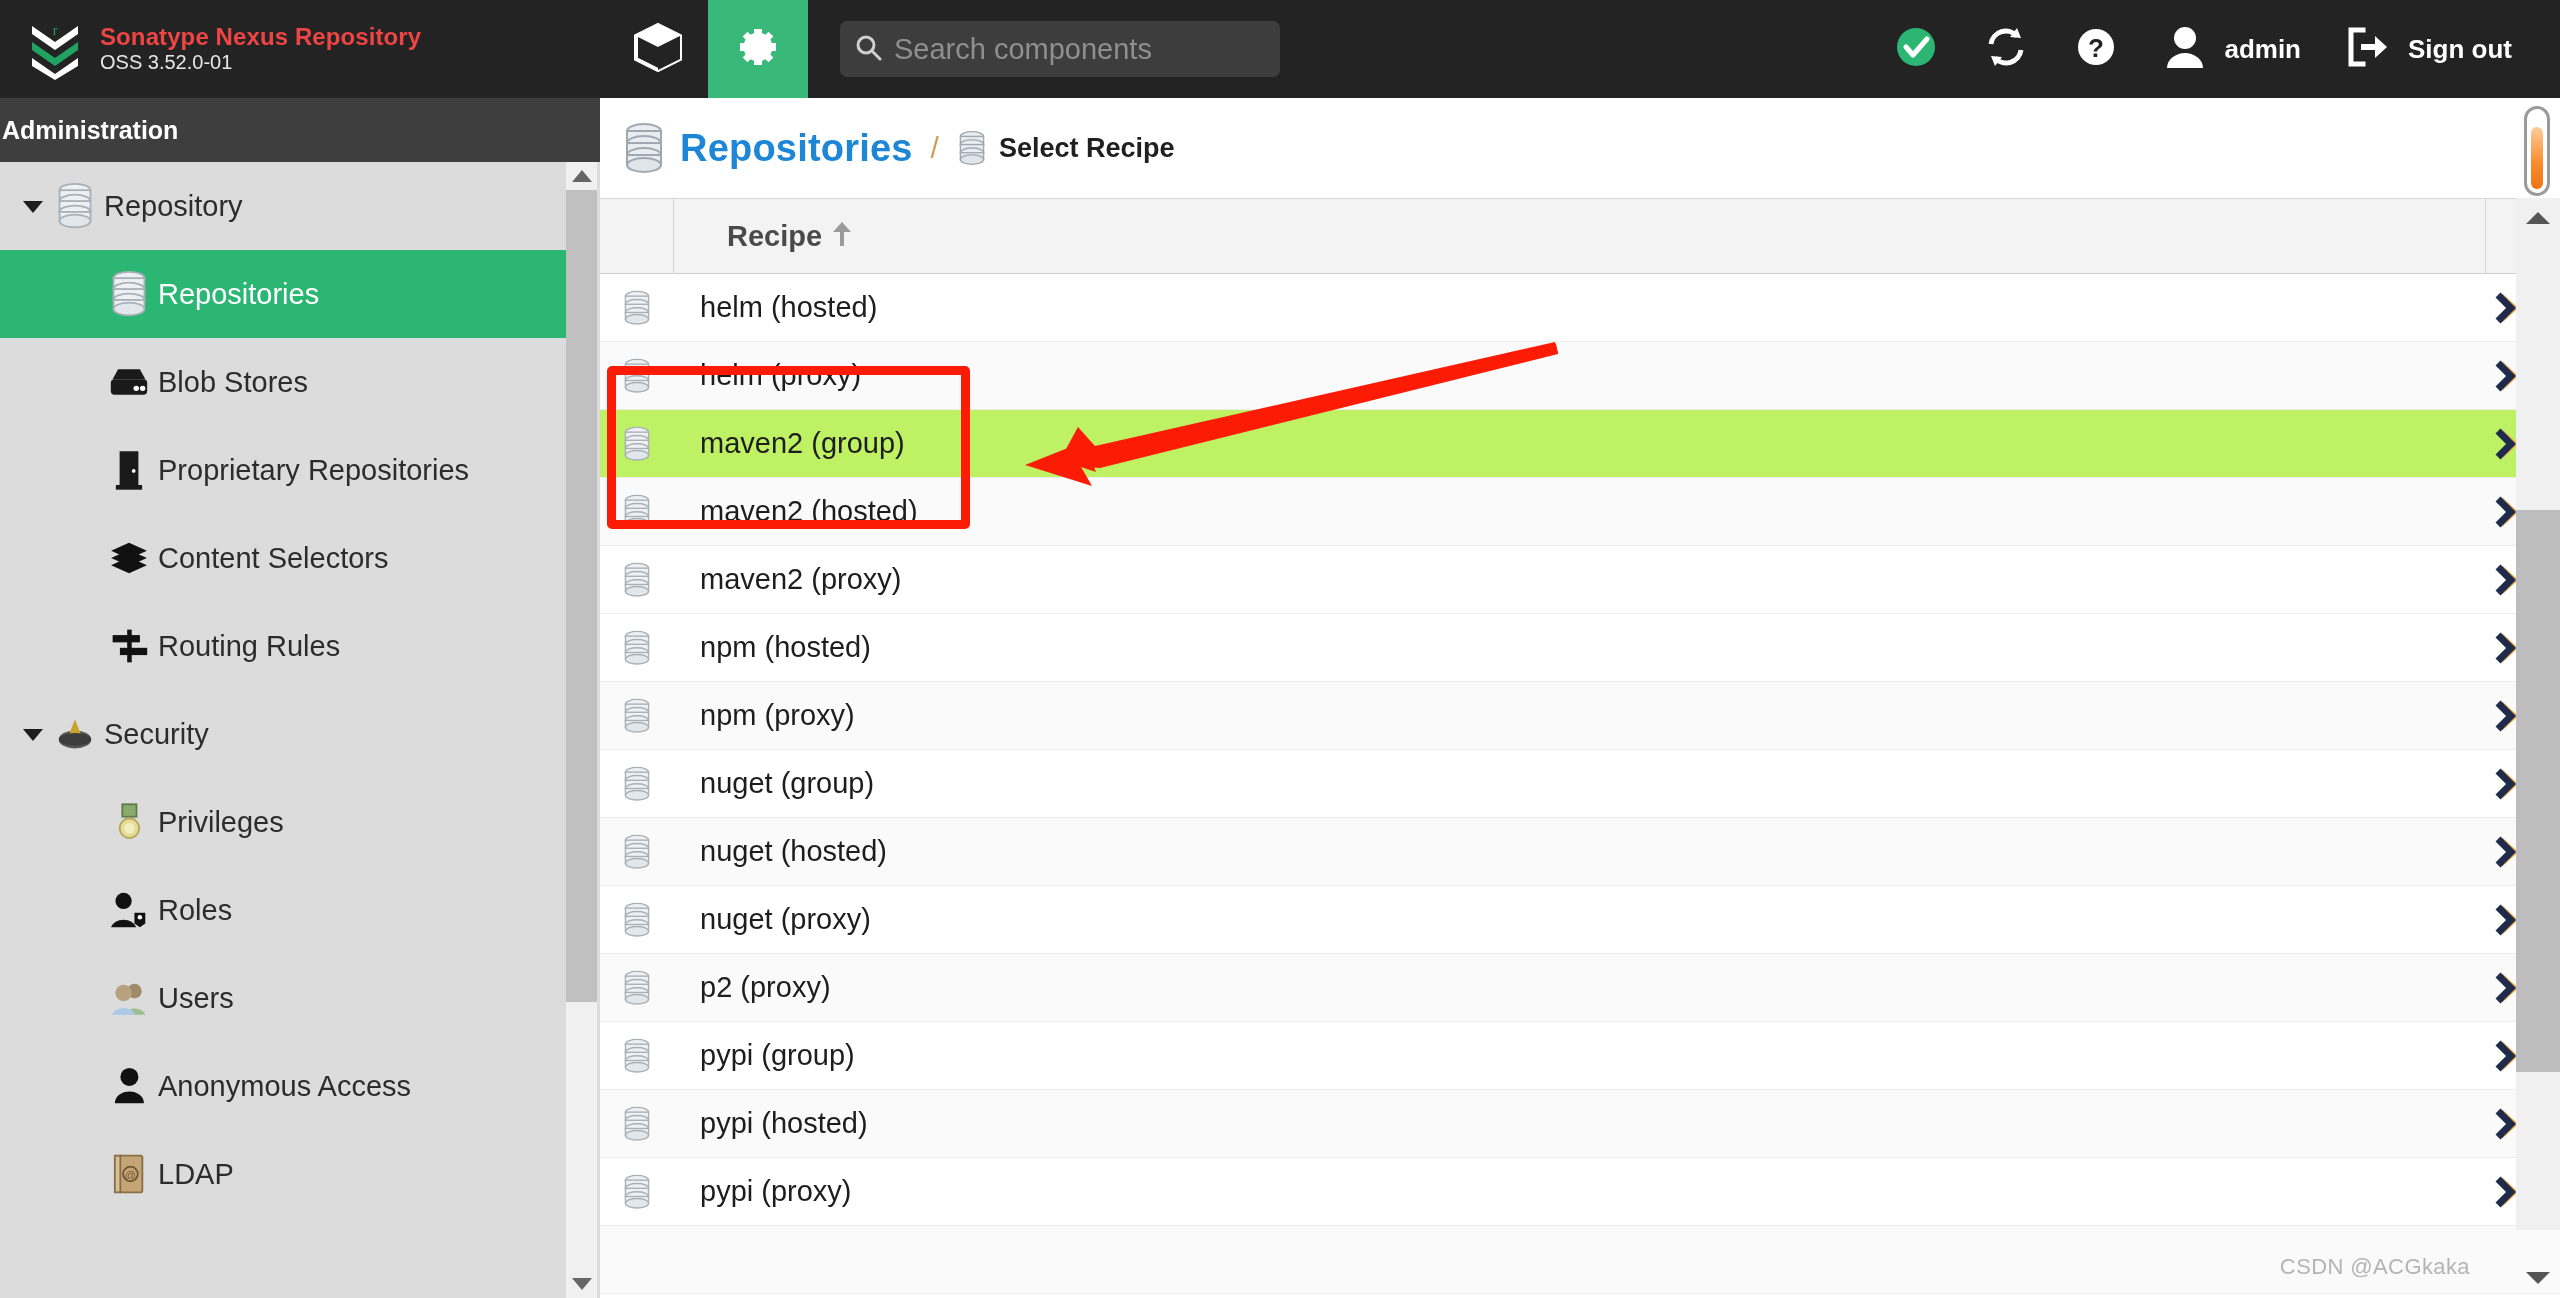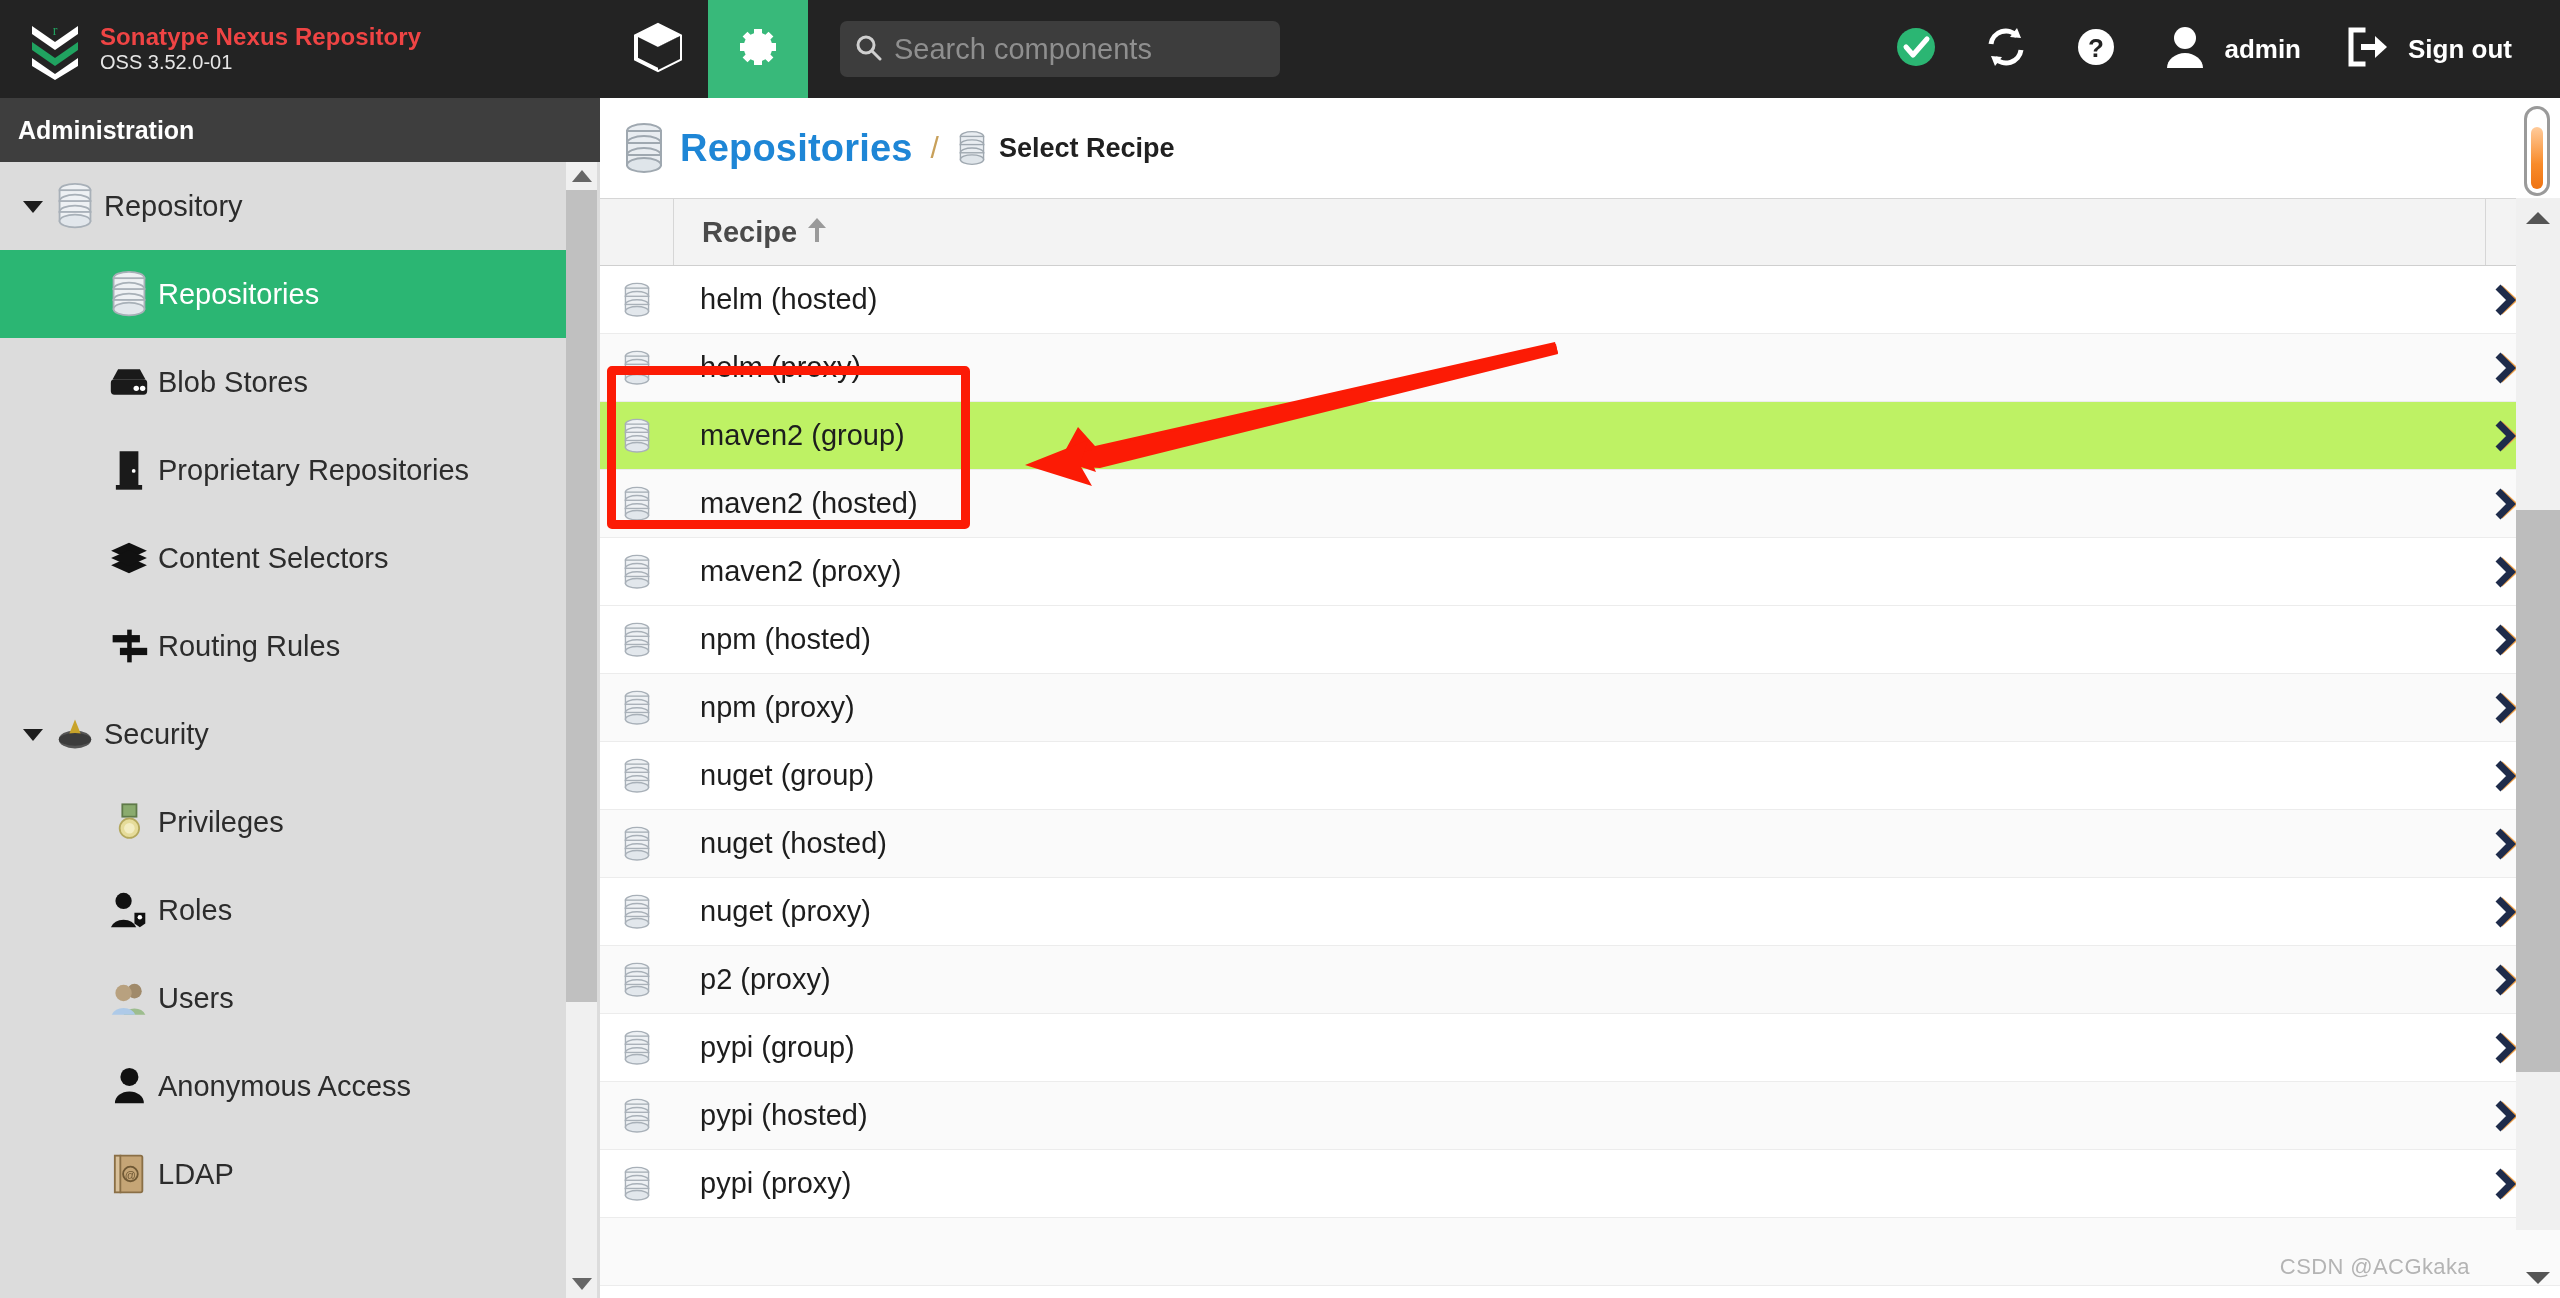--- a/index.html
+++ b/index.html
@@ -46,21 +46,21 @@
     display: flex; align-items: center; gap: 0;
   }
   .tool { display: flex; align-items: center; height: 98px; padding: 0 22px; }
   .tool .lbl { color: #ffffff; font-size: 26px; font-weight: bold; margin-left: 17px; white-space: nowrap; }
 
   
   .admin-bar {
     position: absolute; left: 0; top: 98px; width: 600px; height: 64px;
     background: #3e3e3e; display: flex; align-items: center;
   }
-  .admin-bar .t { color: #ffffff; font-size: 25px; font-weight: bold; padding-left: 18px; }
+  .admin-bar .t { color: #ffffff; font-size: 25px; font-weight: bold; padding-left: 2px; }
 
   .sidebar {
     position: absolute; left: 0; top: 162px; width: 600px; height: 1136px;
     background: #dcdcdc; overflow: hidden;
   }
   .side-scroll-track {
     position: absolute; right: 3px; top: 0; width: 31px; height: 1136px;
     background: #f0f0f0;
   }
   .side-scroll-thumb {
@@ -111,22 +111,22 @@
     position: absolute; left: 4px; top: 18px; width: 12px; height: 62px;
     border-radius: 6px;
     background: linear-gradient(180deg, #ffcb9b 0%, #f88b2a 60%, #ef7413 100%);
   }
 
   .tablewrap {
     position: absolute; left: 0; top: 100px; width: 1960px; height: 1100px;
     overflow: hidden;
   }
   .thead {
-    display: flex; height: 68px; background: #f3f3f3;
-    border-top: 1px solid #d6d6d6; border-bottom: 1px solid #cfcfcf;
+    display: flex; height: 76px; background: #f3f3f3;
+    border-top: 1px solid #d6d6d6; border-bottom: 1px solid #cfcfcf; gap: 25px;
   }
   .th-spacer { width: 74px; border-right: 1px solid #d6d6d6; }
   .th-recipe {
     flex: 1; display: flex; align-items: center; padding-left: 28px;
   }
   .th-recipe .lab { font-size: 29px; font-weight: bold; color: #4a4a4a; }
   .th-recipe .sortarrow { margin-left: 10px; }
   .th-end { width: 75px; border-left: 1px solid #d6d6d6; }
 
   .rows { position: relative; }

